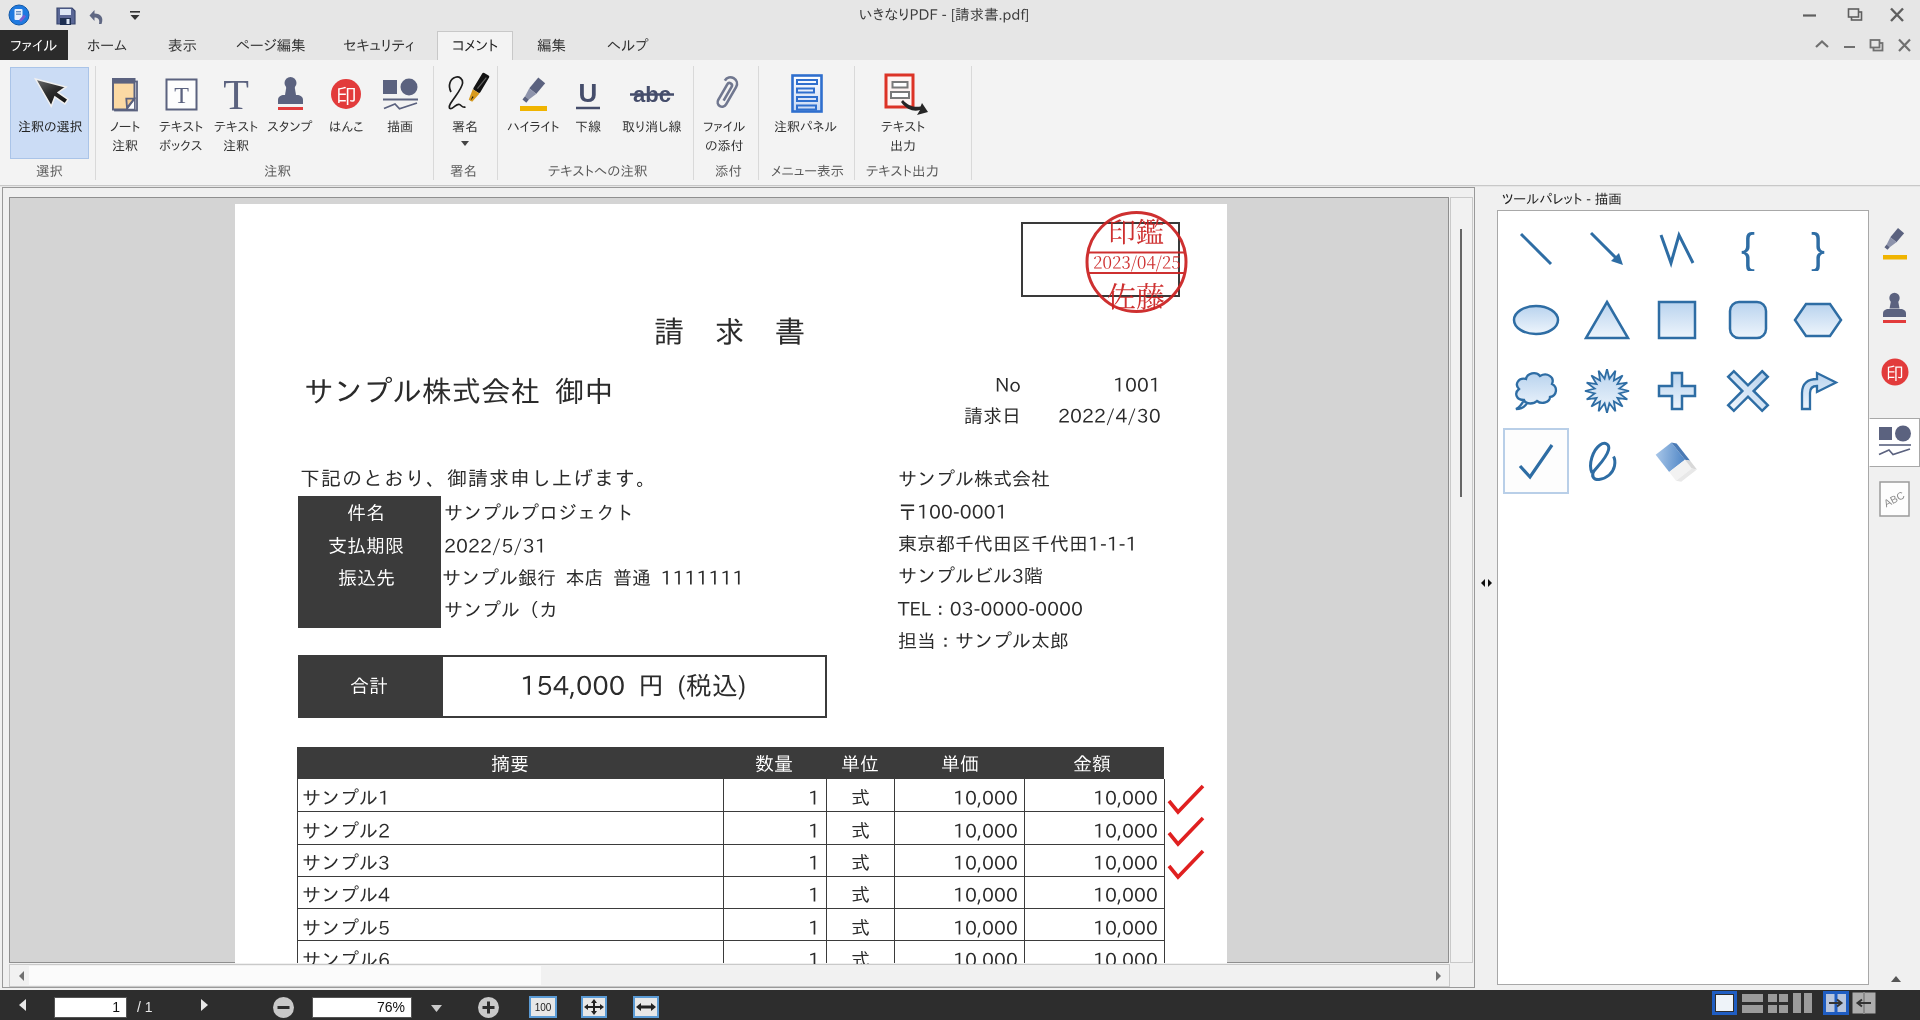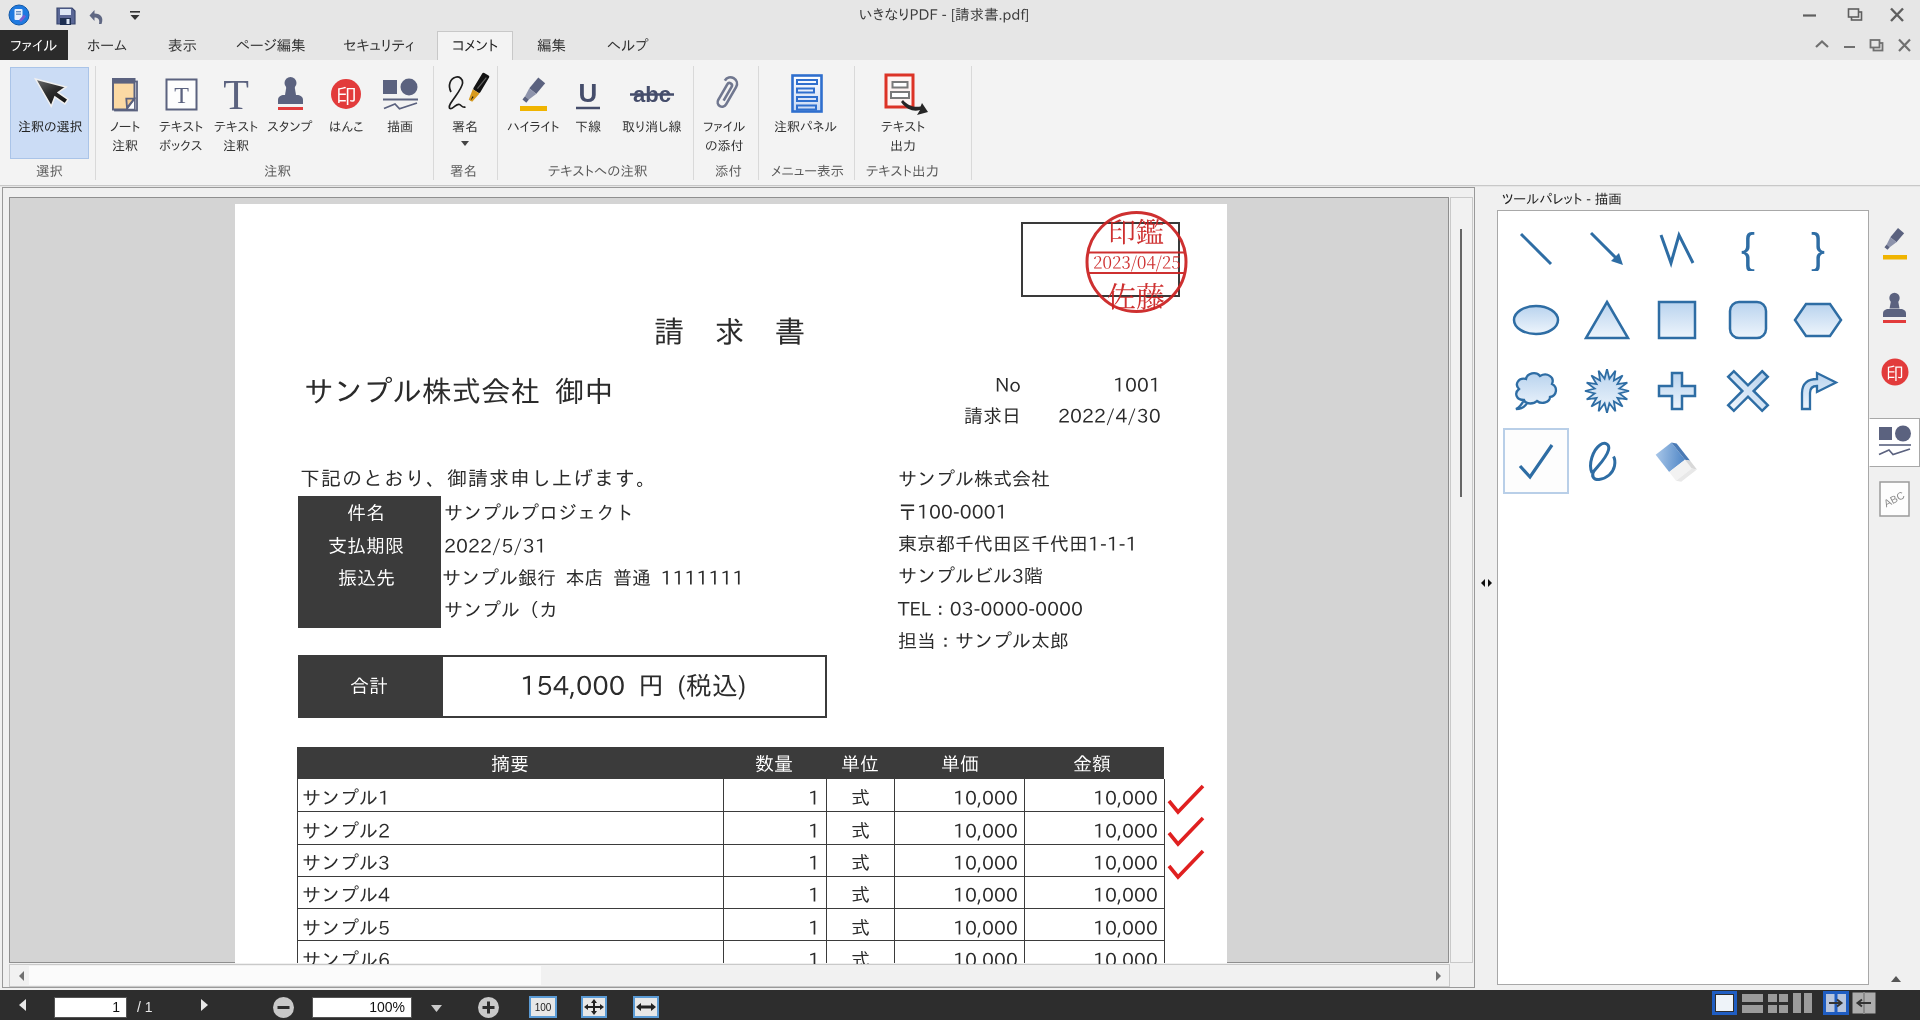--- a/index.html
+++ b/index.html
@@ -707,21 +707,21 @@
     <div class="txt" style="left:54px;top:999px;width:66px;text-align:right;font-size:14px;color:#111">1</div>
     <div class="txt" style="left:137px;top:999px;font-size:14px;color:#e8e8e8">/ 1</div>
     <svg class="abs" style="left:197px;top:998px" width="14" height="14" viewBox="0 0 14 14">
       <path d="M4 1 L11 7 L4 13 Z" fill="#e8e8e8"></path>
     </svg>
     <svg class="abs" style="left:272px;top:996px" width="23" height="23" viewBox="0 0 23 23">
 <circle cx="11.5" cy="11.5" r="10.5" fill="#c9c9c9"></circle>
       <rect x="5.5" y="10" width="12" height="3" fill="#2d2d2d"></rect>
     </svg>
     <div class="abs" style="left:312px;top:997px;width:100px;height:21px;background:#fff;border:1px solid #555"></div>
-    <div class="txt" style="left:312px;top:999px;width:93px;text-align:right;font-size:14px;color:#111">100%</div>
+    <div class="txt" style="left:312px;top:999px;width:93px;text-align:right;font-size:14px;color:#111">76%</div>
     <svg class="abs" style="left:430px;top:1004px" width="13" height="9" viewBox="0 0 13 9">
       <path d="M1 1 L12 1 L6.5 8 Z" fill="#c9c9c9"></path>
     </svg>
     <svg class="abs" style="left:477px;top:996px" width="23" height="23" viewBox="0 0 23 23">
 <circle cx="11.5" cy="11.5" r="10.5" fill="#c9c9c9"></circle>
       <rect x="5.5" y="10" width="12" height="3" fill="#2d2d2d"></rect>
       <rect x="10" y="5.5" width="3" height="12" fill="#2d2d2d"></rect>
     </svg>
     <svg class="abs" style="left:528px;top:995px" width="30" height="24" viewBox="0 0 30 24">
 <rect x="2" y="2" width="26" height="20" fill="#e8e8e8" stroke="#5b9bd5" stroke-width="2"></rect>

